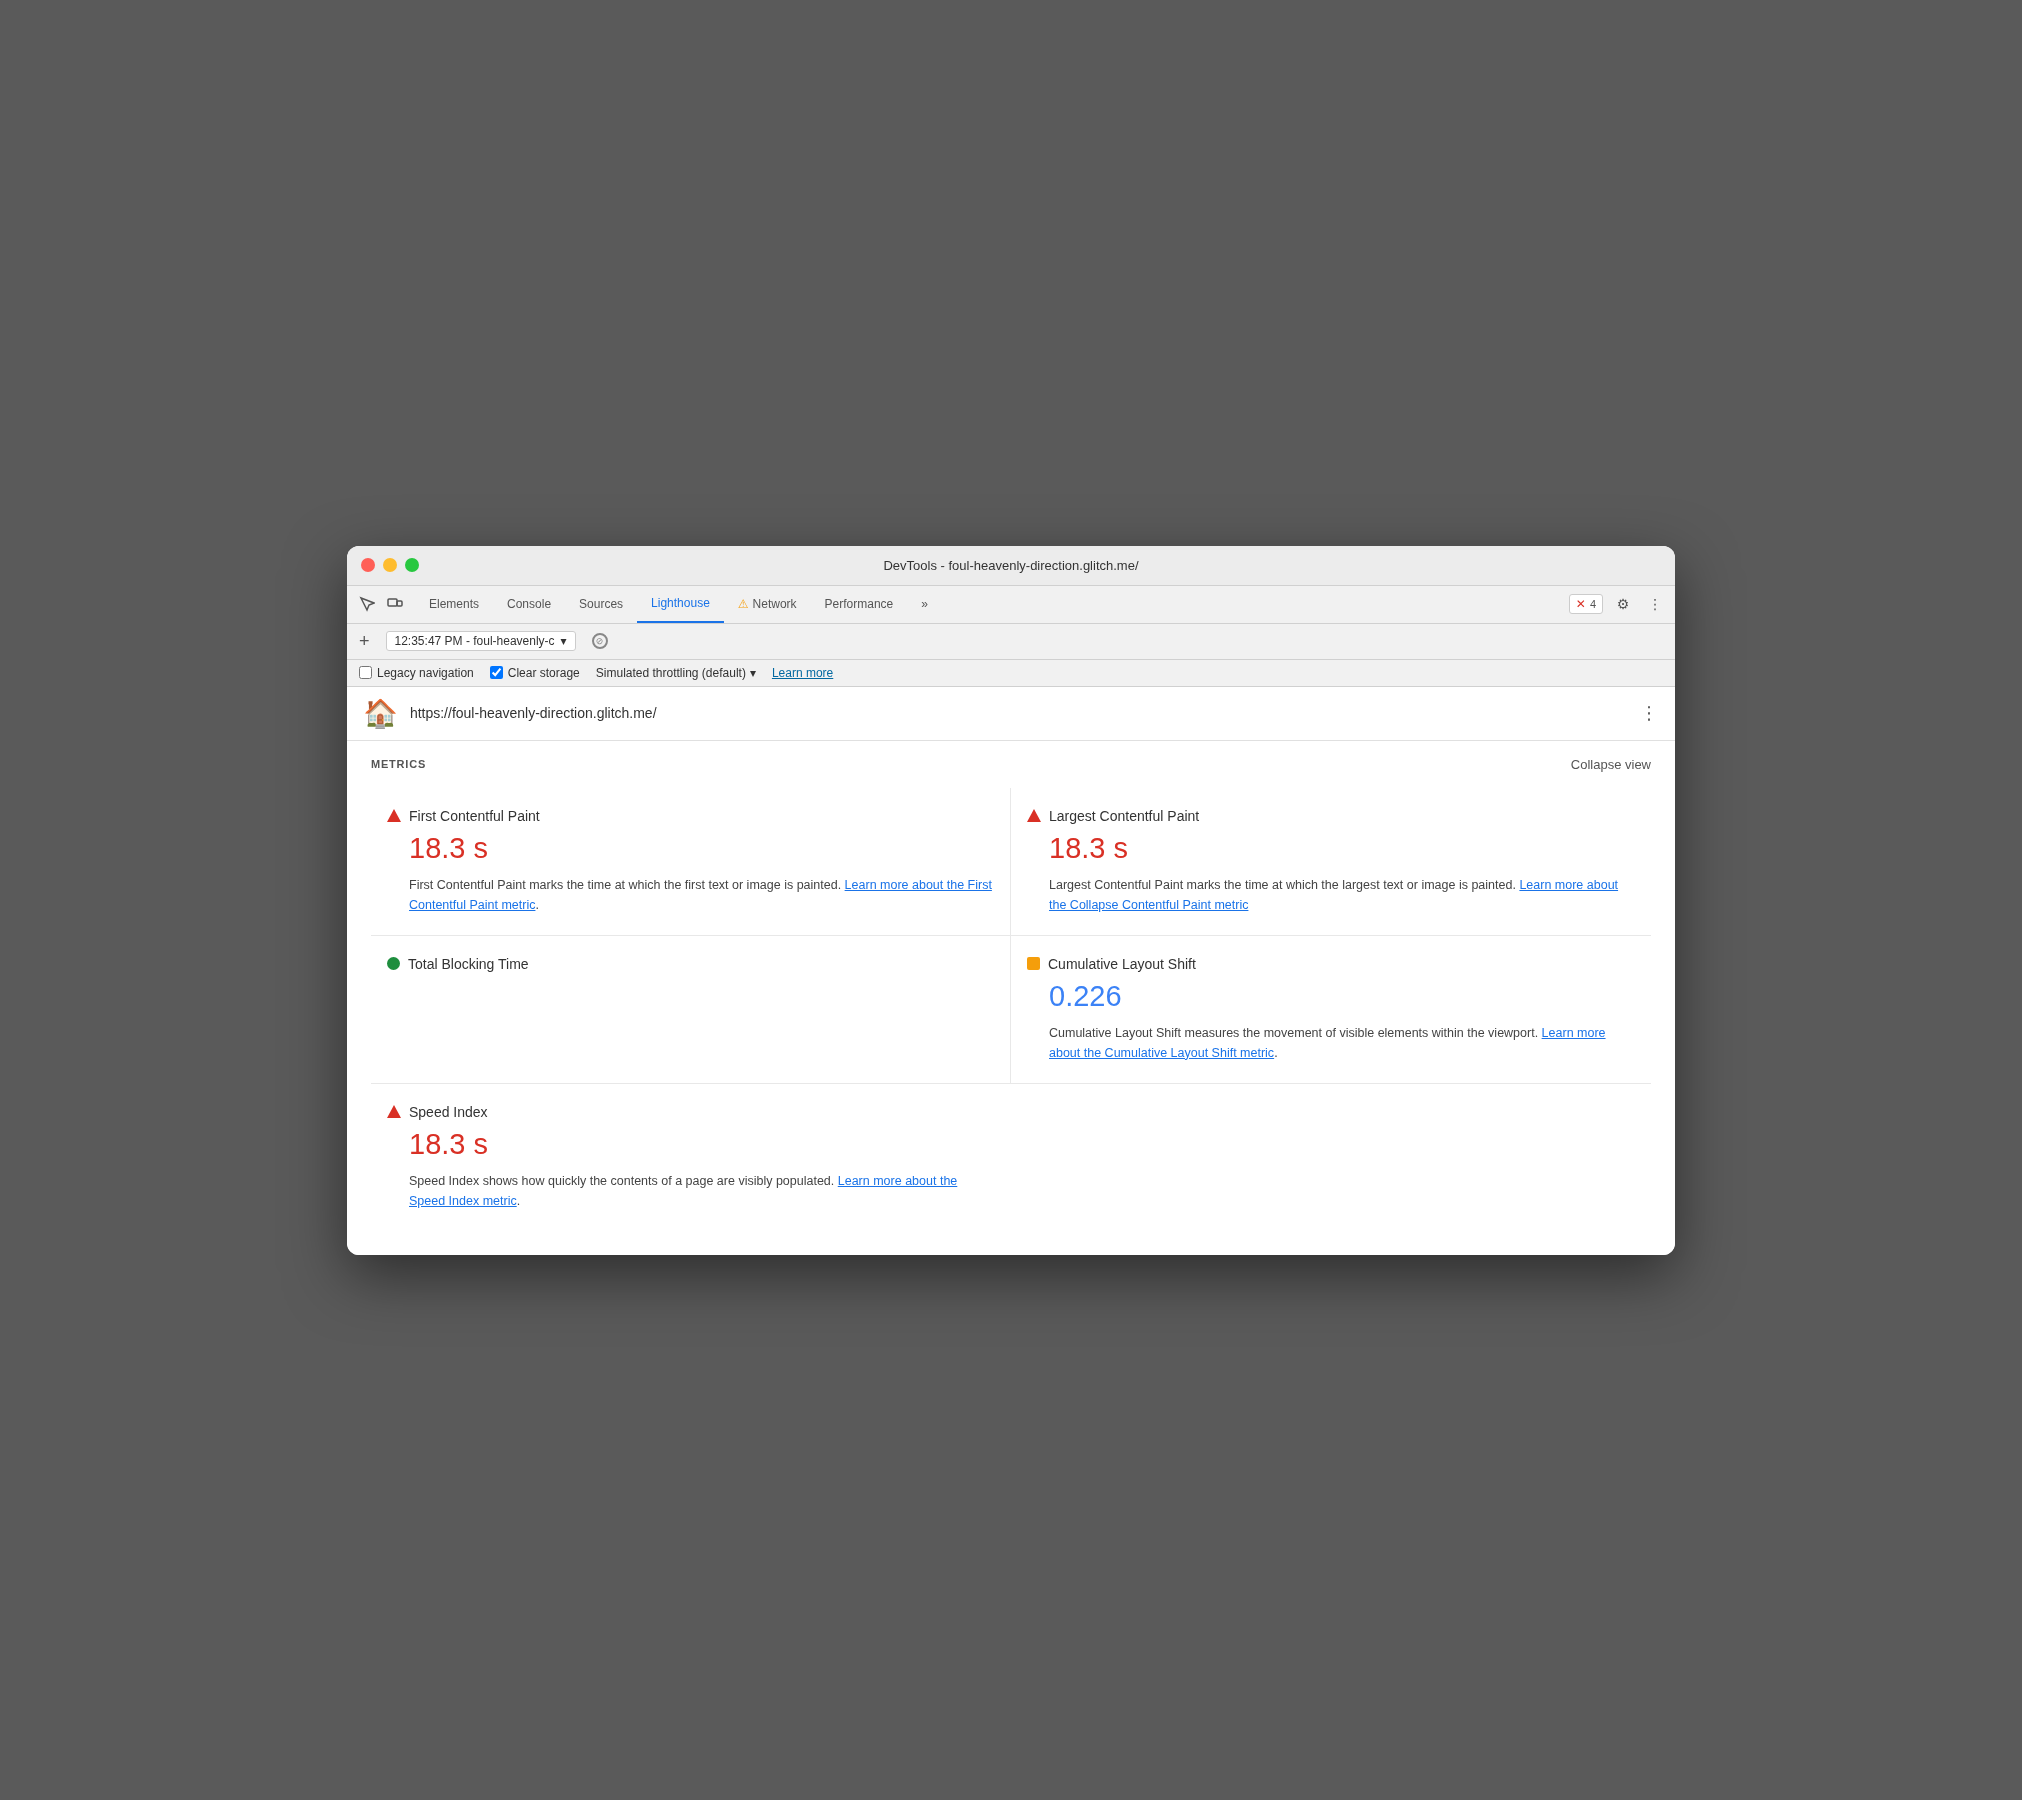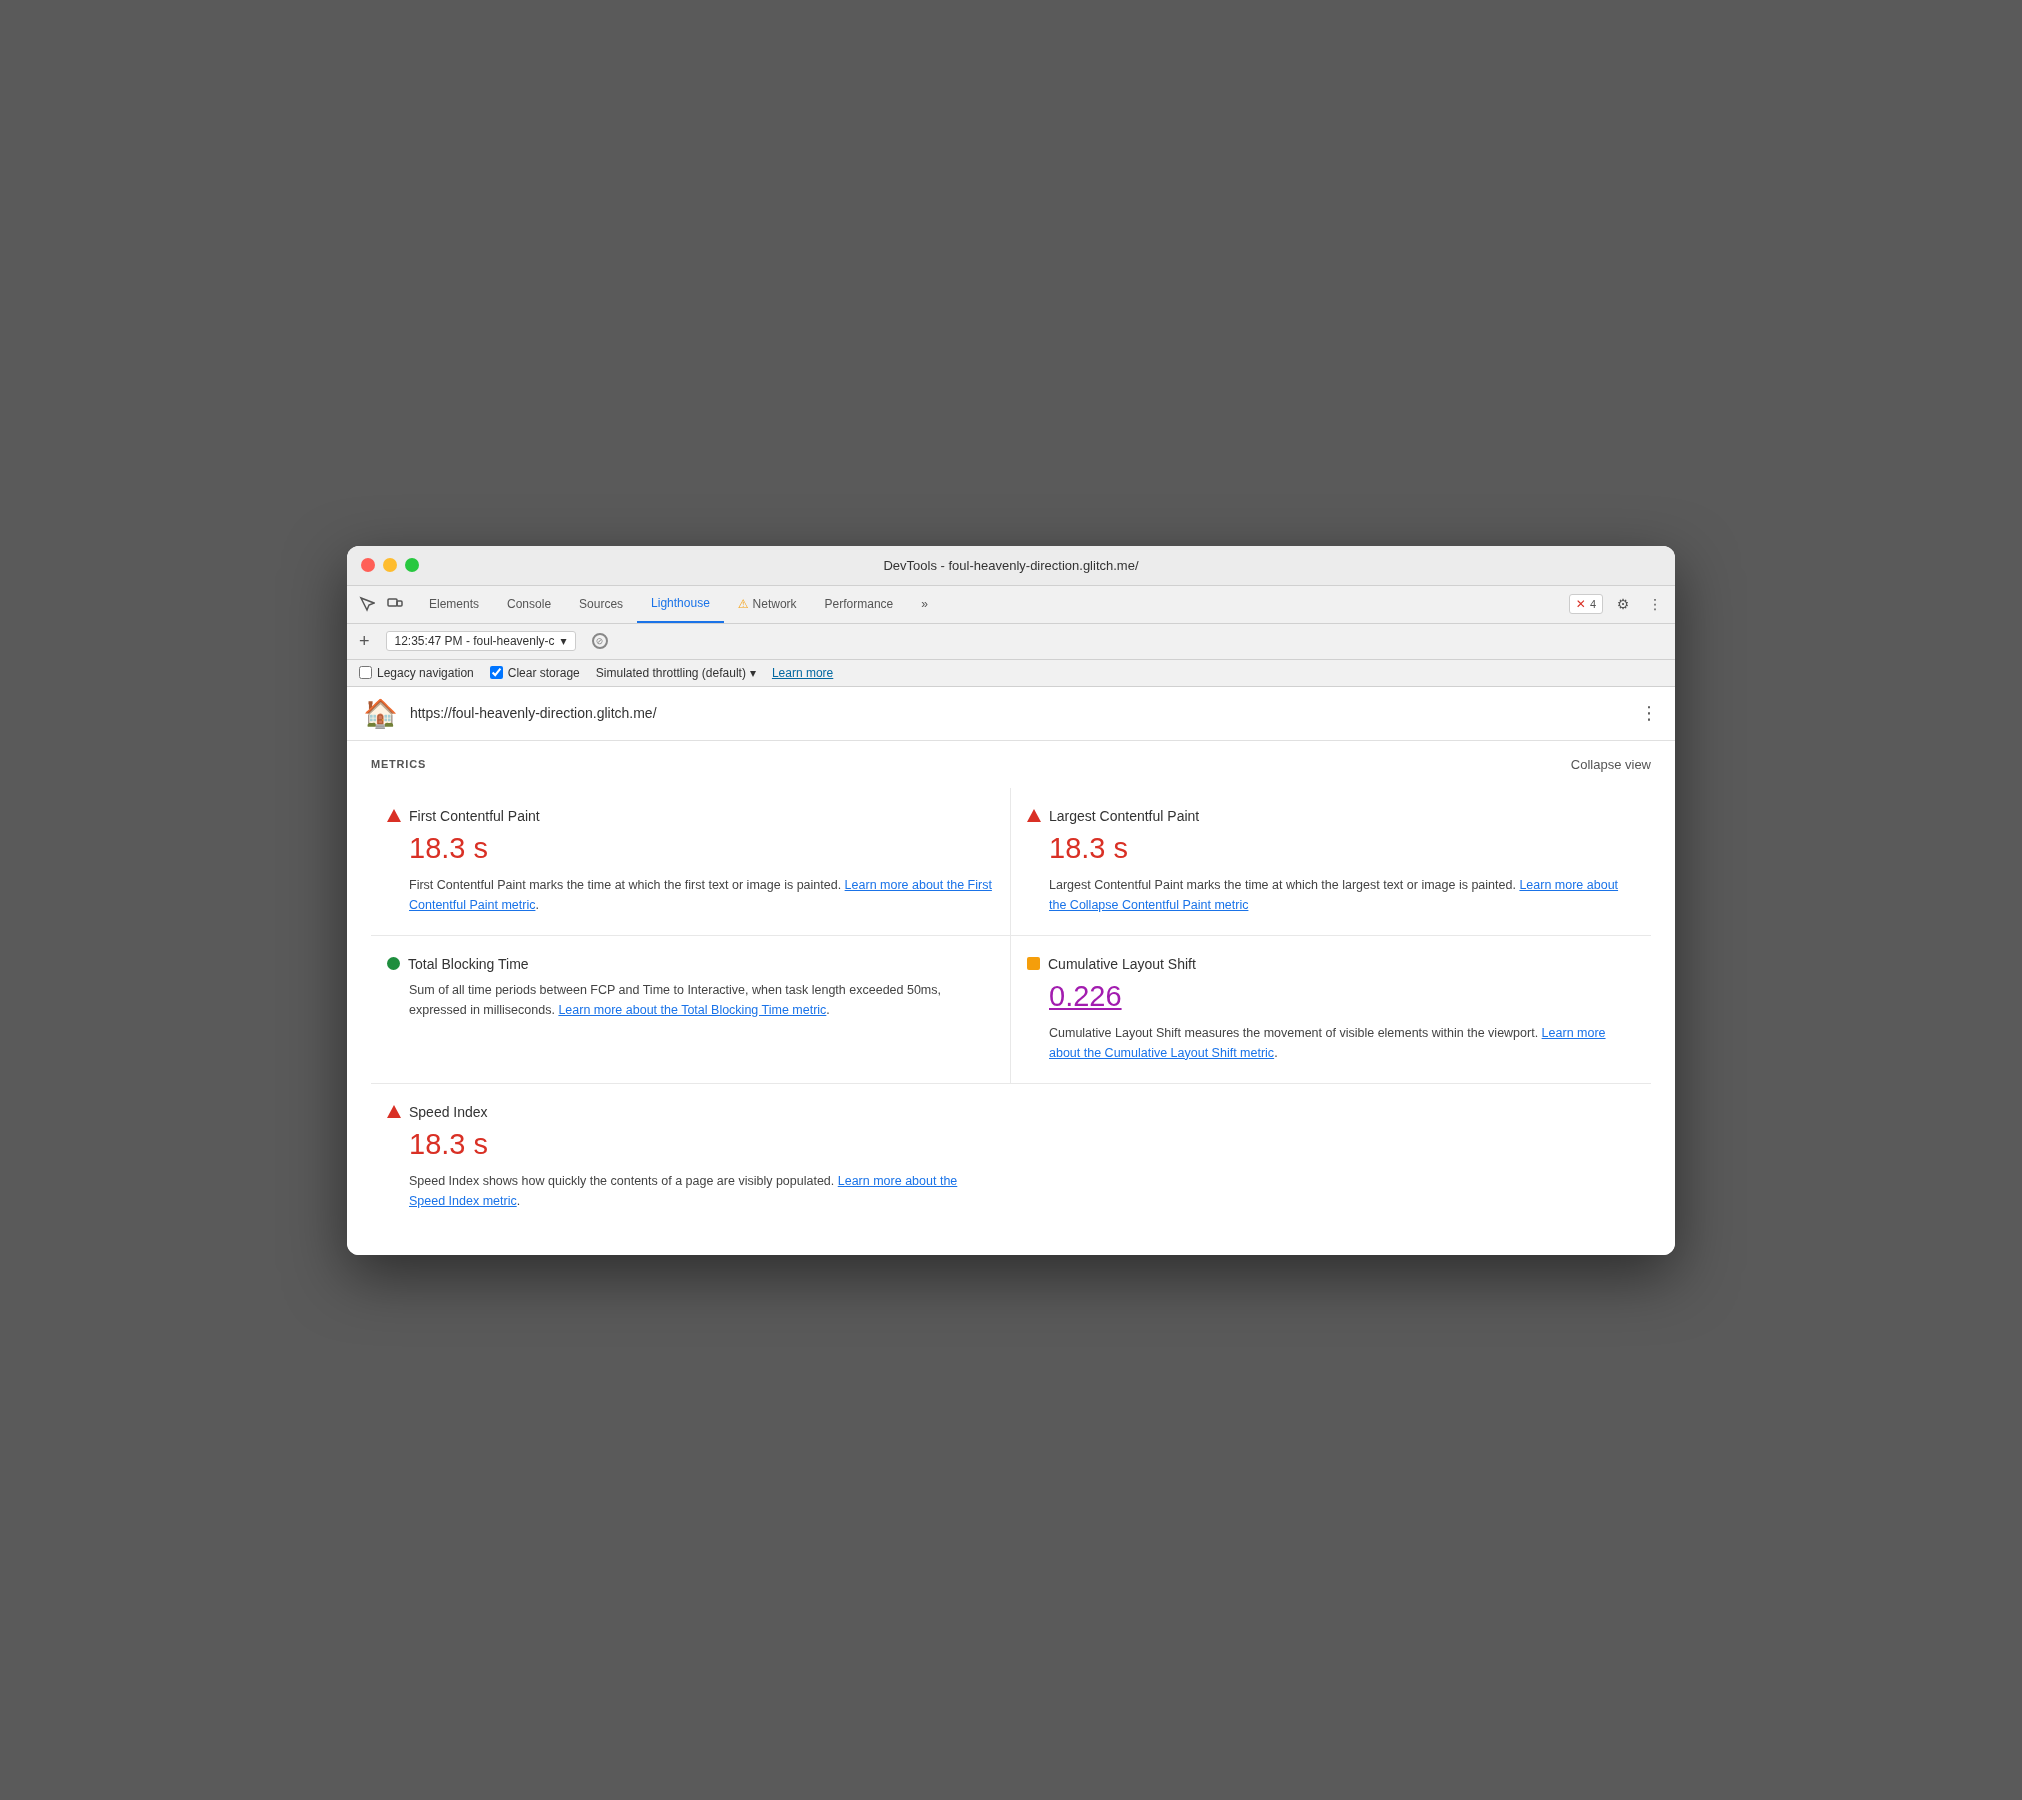--- a/index.html
+++ b/index.html
@@ -264,21 +264,21 @@
       font-weight: 400;
     }
     .metric-value {
       font-size: 29px;
       font-weight: 400;
       margin-bottom: 10px;
       margin-left: 22px;
     }
     .metric-value.red { color: #d93025; }
     .metric-value.green { color: #1e8e3e; }
-    .metric-value.orange { color: #a21caf; text-decoration: underline; }
+    .metric-value.orange { color: #3b82f6; }
     .metric-description {
       font-size: 12.5px;
       color: #444;
       line-height: 1.6;
       margin-left: 22px;
     }
     .metric-link {
       color: #1a73e8;
       text-decoration: underline;
       cursor: pointer;
@@ -427,24 +427,20 @@
           <span>Largest Contentful Paint marks the time at which the largest text or image is painted.</span>
           <span> </span><a class="metric-link">Learn more about the Collapse Contentful Paint metric</a>
         </div>
       </div>
 
       <div class="metric-cell">
         <div class="metric-header">
           <div class="circle-green metric-indicator"></div>
           <span class="metric-name">Total Blocking Time</span>
         </div>
-        <div class="metric-description">
-          <span>Sum of all time periods between FCP and Time to Interactive, when task length exceeded 50ms, expressed in milliseconds.</span>
-          <span> </span><a class="metric-link">Learn more about the Total Blocking Time metric</a><span>.</span>
-        </div>
       </div>
 
       <div class="metric-cell">
         <div class="metric-header">
           <div class="square-orange metric-indicator"></div>
           <span class="metric-name">Cumulative Layout Shift</span>
         </div>
         <div class="metric-value orange">0.226</div>
         <div class="metric-description">
           <span>Cumulative Layout Shift measures the movement of visible elements within the viewport.</span>

